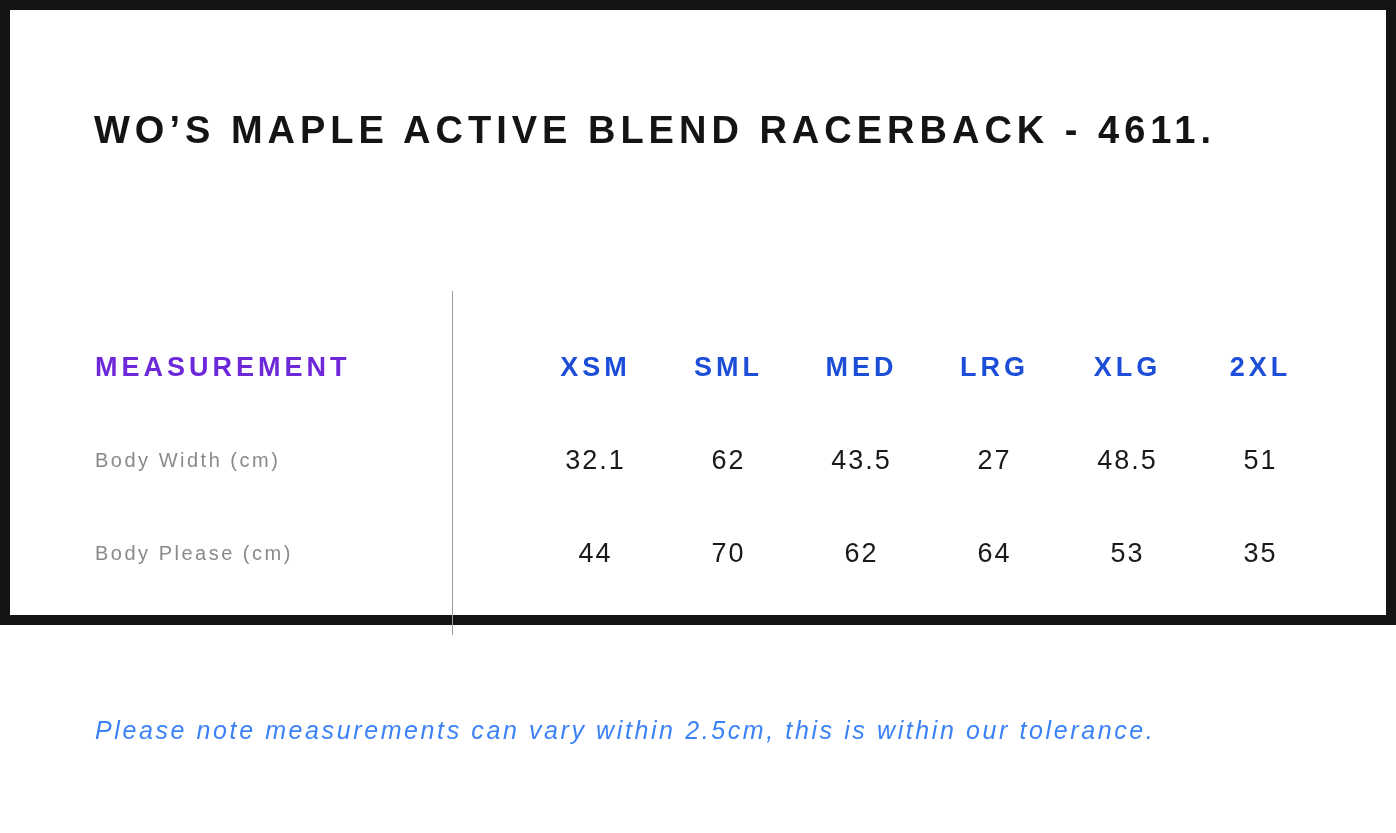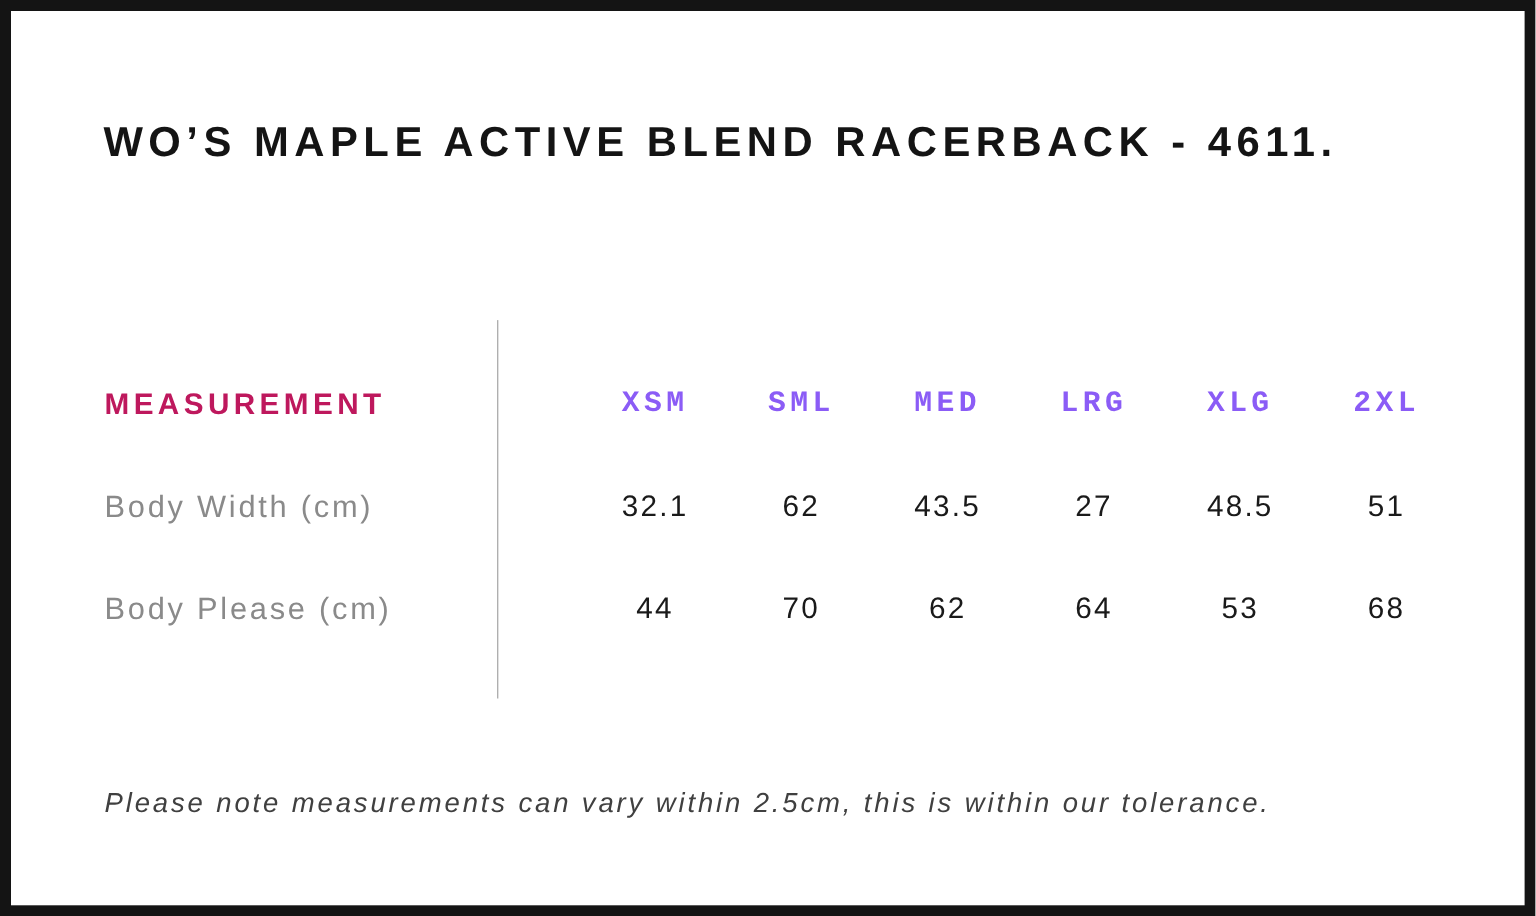--- a/index.html
+++ b/index.html
@@ -4,21 +4,21 @@
 <style>
   * { margin: 0; padding: 0; box-sizing: border-box; }
   html, body { background: #ffffff; }
   body {
     width: 1396px; height: 833px;
     font-family: "Liberation Sans", sans-serif;
     position: relative;
   }
   .canvas {
     position: absolute; left: 0; top: 0;
-    width: 1396px; height: 833px;
+    width: 1396px; height: 625px;
     background: #ffffff;
     border: 10px solid #141414;
   }
   .title {
     position: absolute;
     left: 84px; top: 99px;
     font-size: 38px;
     font-weight: bold;
     letter-spacing: 5px;
     color: #141414;
@@ -36,57 +36,56 @@
     width: 1px; height: 344px;
     background: #9c9c9c;
   }
   .t-row {
     display: flex;
     align-items: center;
     height: 93px;
   }
   .cell-label {
     width: 357px;
-    font-size: 28px;
+    font-size: 20px;
     letter-spacing: 2.5px;
     white-space: nowrap;
   }
   .header-label {
     font-weight: bold;
-    color: #be185d;
+    color: #6d28d9;
     letter-spacing: 4px;
     font-size: 27px;
   }
   .row-label { color: #8a8a8a; }
   .cells {
     margin-left: 77px;
     display: flex;
     width: 798px;
   }
   .cell {
     width: 133px;
     text-align: center;
     font-size: 27px;
     letter-spacing: 2px;
     color: #1a1a1a;
     white-space: nowrap;
   }
   .size-header {
     font-weight: bold;
     letter-spacing: 4px;
-    color: #8b5cf6;
-    font-family: Liberation Mono, monospace;
+    color: #1d4ed8;
   }
   .footnote {
     position: absolute;
     left: 85px; top: 706px;
     font-size: 25px;
     font-style: italic;
     letter-spacing: 2.6px;
-    color: #404040;
+    color: #3b82f6;
     white-space: nowrap;
   }
 </style>
 </head>
 <body>
 
 <div class="canvas">
 
   <h1 class="title">WO’S MAPLE ACTIVE BLEND RACERBACK - 4611.</h1>
 
@@ -118,20 +117,20 @@
     </div>
 
     <div class="t-row">
       <div class="cell-label row-label">Body Please (cm)</div>
       <div class="cells">
         <div class="cell">44</div>
         <div class="cell">70</div>
         <div class="cell">62</div>
         <div class="cell">64</div>
         <div class="cell">53</div>
-        <div class="cell">68</div>
+        <div class="cell">35</div>
       </div>
     </div>
   </div>
 
   <p class="footnote">Please note measurements can vary within 2.5cm, this is within our tolerance.</p>
 
 </div>
 
 </body></html>

